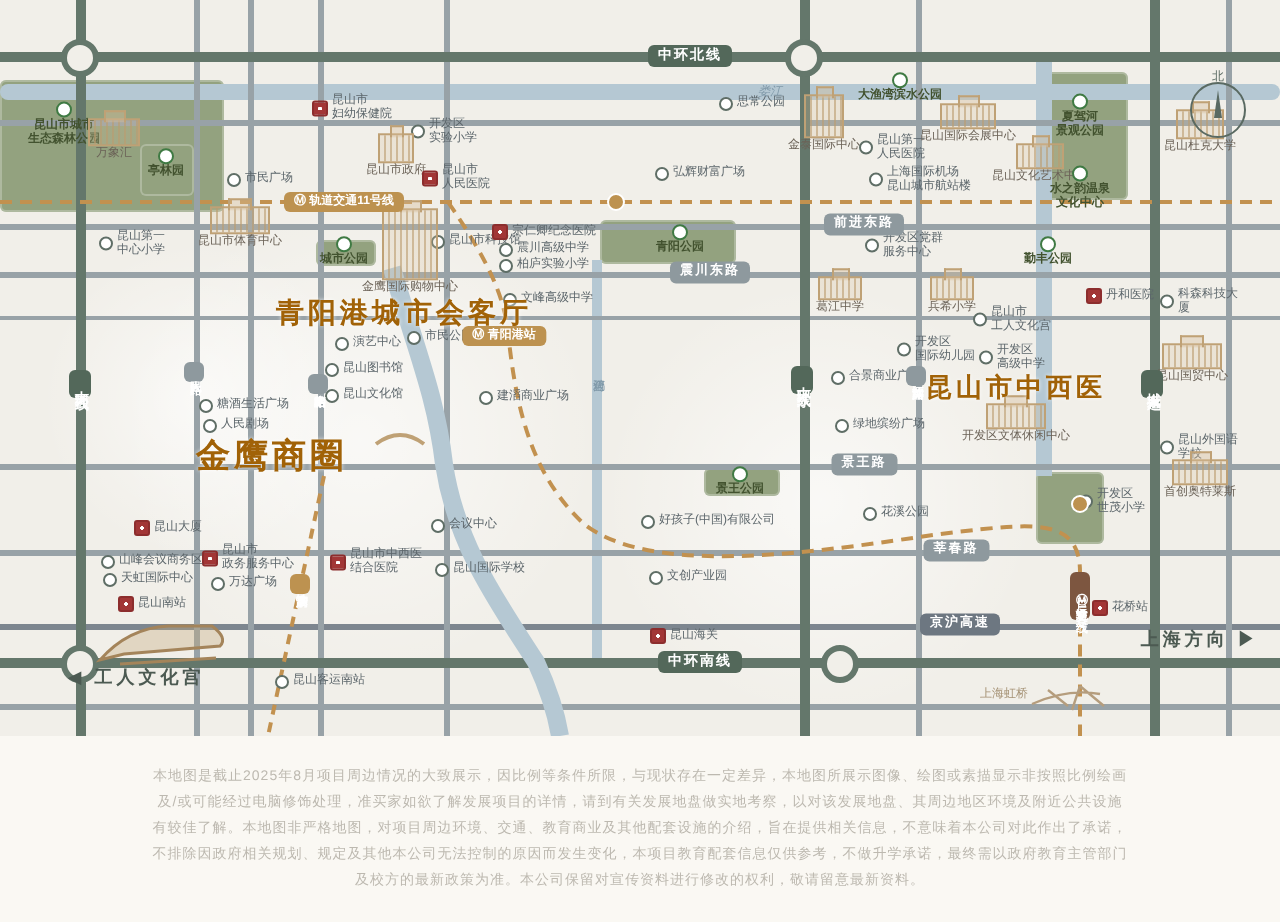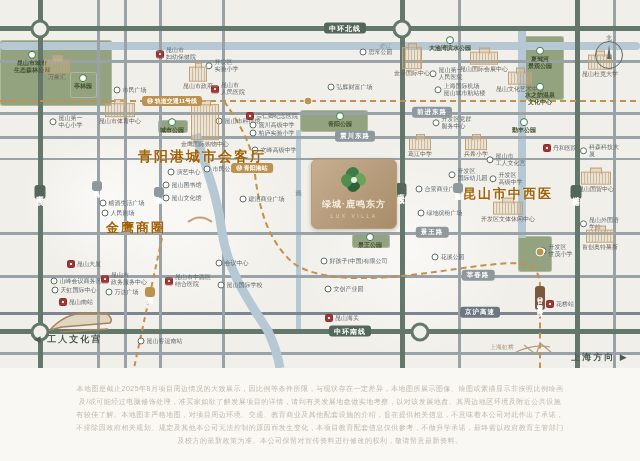--- a/index.html
+++ b/index.html
@@ -430,47 +430,36 @@
           <span class="mk-red"></span>
           <span class="lb">花桥站</span>
         </div>
         <div class="poi t-dot" style="left: 448px; top: 257px;">
           <span class="mk-dot"></span>
           <span class="lb">花溪公园</span>
         </div>
       </div>
     <div id="hd-layer">
         <div class="hd" style="left: 202px; top: 157px; font-size: 14px;">青阳港城市会客厅</div>
-        <div class="hd" style="left: 136px; top: 228px; font-size: 13px;">金鹰商圈</div>
+        <div class="hd" style="left: 136px; top: 228px; font-size: 17px;">金鹰商圈</div>
         <div class="hd" style="left: 508px; top: 194px; font-size: 13px;">昆山市中西医</div>
       </div>
     <div id="rvlb-layer">
         <div class="rvlb" style="left: 385px; top: 46px;">娄江</div>
         <div class="rvlb v" style="left: 298px; top: 185px;">金鸡河</div>
       </div>
 
-    <div id="logo-card">
-      <div id="logo-flower">
-          <i></i>
-          <i></i>
-          <i></i>
-          <i></i>
-          <b></b>
-        </div>
-      <div id="logo-name">绿城·鹿鸣东方</div>
-      <div id="logo-latin">LUX VILLA</div>
-    </div>
 
     <div id="compass">
       <span class="needle"></span>
       <span class="nlabel">北</span>
     </div>
 
     <div class="dir" style="left:68px;top:339px;"><span>◀</span> <span>工人文化宫</span></div>
-    <div class="dir" style="left:600px;top:357px;"><span>上海方向</span> <span>▶</span></div>
+    <div class="dir" style="left:600px;top:320px;font-family:Liberation Serif, serif;"><span>上海方向</span> <span>▶</span></div>
     <div id="hongqiao" style="left:502px;top:347px;">上海虹桥</div>
   </div>
 
   <div id="disc">
     <p>本地图是截止2025年8月项目周边情况的大致展示，因比例等条件所限，与现状存在一定差异，本地图所展示图像、绘图或素描显示非按照比例绘画</p>
     <p>及/或可能经过电脑修饰处理，准买家如欲了解发展项目的详情，请到有关发展地盘做实地考察，以对该发展地盘、其周边地区环境及附近公共设施</p>
     <p>有较佳了解。本地图非严格地图，对项目周边环境、交通、教育商业及其他配套设施的介绍，旨在提供相关信息，不意味着本公司对此作出了承诺，</p>
     <p>不排除因政府相关规划、规定及其他本公司无法控制的原因而发生变化，本项目教育配套信息仅供参考，不做升学承诺，最终需以政府教育主管部门</p>
     <p>及校方的最新政策为准。本公司保留对宣传资料进行修改的权利，敬请留意最新资料。</p>
   </div>

